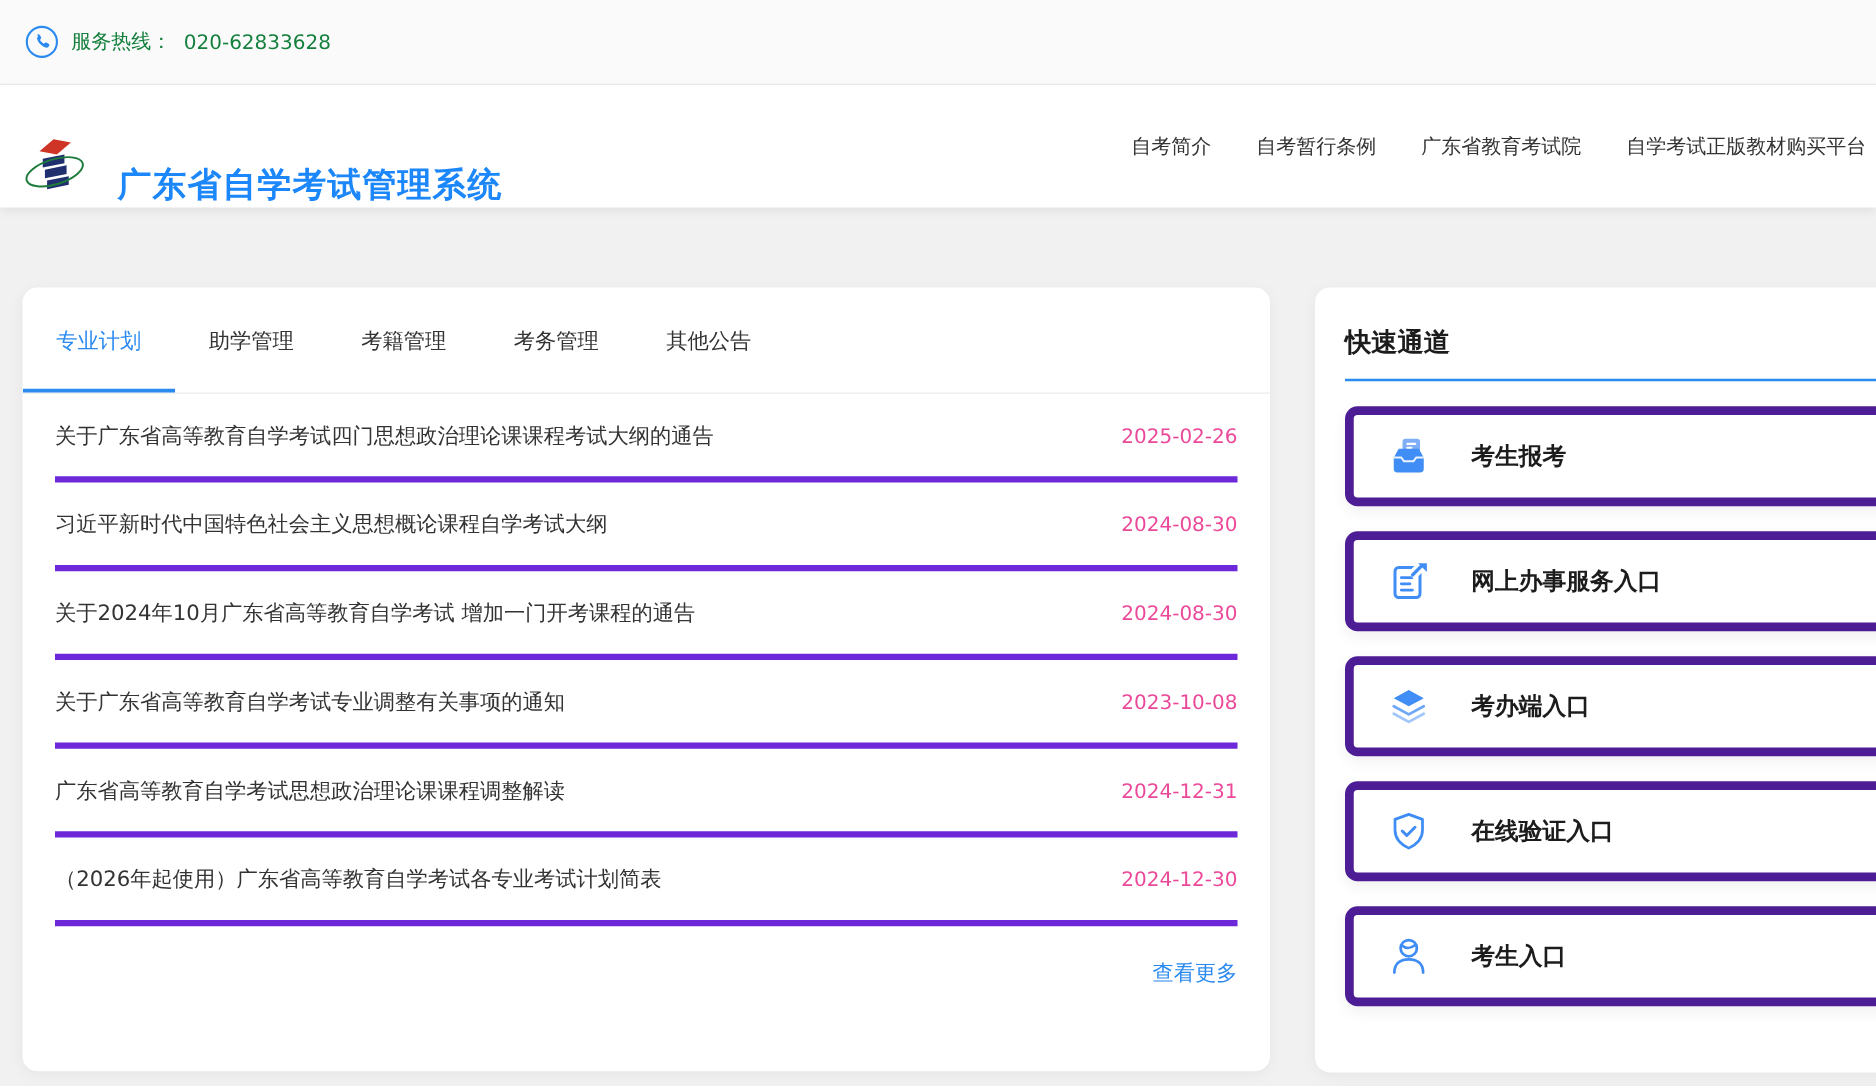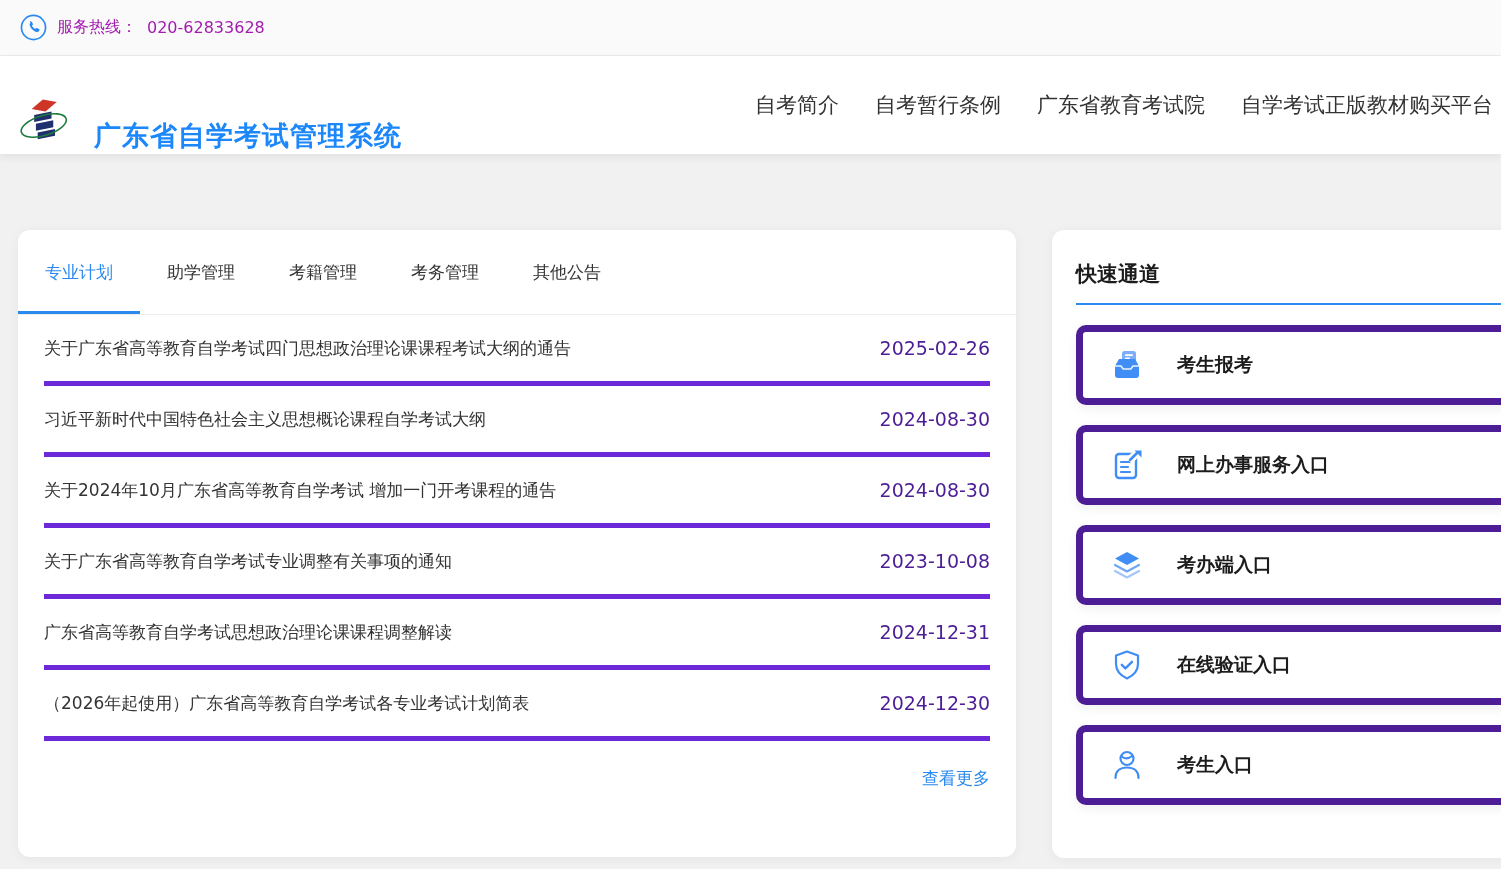--- a/index.html
+++ b/index.html
@@ -3,37 +3,37 @@
 <meta charset="utf-8">
 <style>
   * { margin:0; padding:0; box-sizing:border-box; }
   html,body { width:1501px; height:869px; overflow:hidden; }
   body {
     font-family:"DejaVu Sans","Liberation Sans",sans-serif;
     background:#f1f1f2; color:#333;
   }
   
   .topbar {
-    height:56px; background:#fafafa; border-bottom:1px solid #ebebeb;
+    height:68px; background:#fafafa; border-bottom:1px solid #ebebeb;
     display:flex; align-items:center; padding-left:20px; gap:10px;
-    font-size:16px; color:#a21caf;
+    font-size:16px; color:#15803d;
   }
   .topbar svg { display:block; }
   
   .header {
     height:98px; background:#ffffff; display:flex; align-items:flex-end;
     padding-left:16px; position:relative; z-index:2;
     box-shadow:0 3px 8px rgba(0,0,0,.07);
   }
   .site-title {
     margin-left:26px; font-size:27px; font-weight:bold; color:#1b87fa;
     letter-spacing:1px; white-space:nowrap;
   }
   .nav { position:absolute; right:8px; top:0; height:100%; display:flex; align-items:center; gap:36px; }
-  .nav a { font-size:21px; color:#333; text-decoration:none; white-space:nowrap; cursor:pointer; }
+  .nav a { font-size:16px; color:#333; text-decoration:none; white-space:nowrap; cursor:pointer; }
   
   .main-card {
     position:absolute; left:18px; top:230px; width:998px; height:627px;
     background:#fff; border-radius:12px; box-shadow:0 2px 12px rgba(0,0,0,.05);
   }
   .side-card {
     position:absolute; left:1052px; top:230px; width:517px; height:628px;
     background:#fff; border-radius:12px; box-shadow:0 2px 12px rgba(0,0,0,.05);
     padding:0 24px;
   }
@@ -50,21 +50,21 @@
   
   .list { padding:0 26px; }
   .row {
     height:71px; display:flex; align-items:center; justify-content:space-between;
     border-bottom:5px solid #6d28d9; gap:30px;
   }
   .row .title {
     font-size:17px; color:#333; text-decoration:none; white-space:nowrap;
     overflow:hidden; text-overflow:ellipsis; cursor:pointer;
   }
-  .row .date { font-size:19px; color:#4c1d95; flex:none; }
+  .row .date { font-size:16px; color:#ec4899; flex:none; }
   .more-row { display:flex; justify-content:flex-end; padding:26px 26px 0 0;margin-left:20px; }
   .more-row a { font-size:17px; color:#2a8af0; text-decoration:none; cursor:pointer; }
   
   .quick-title {
     padding-top:30px; padding-bottom:15px; border-bottom:2px solid #2a8af0;
     font-size:21px; font-weight:bold; color:#1c1c1c;
   }
   .quick-item {
     margin-top:20px; height:80px; background:#fff; border:7px solid #4c1d95;
     border-radius:10px; box-shadow:0 4px 12px rgba(0,0,0,.06);

